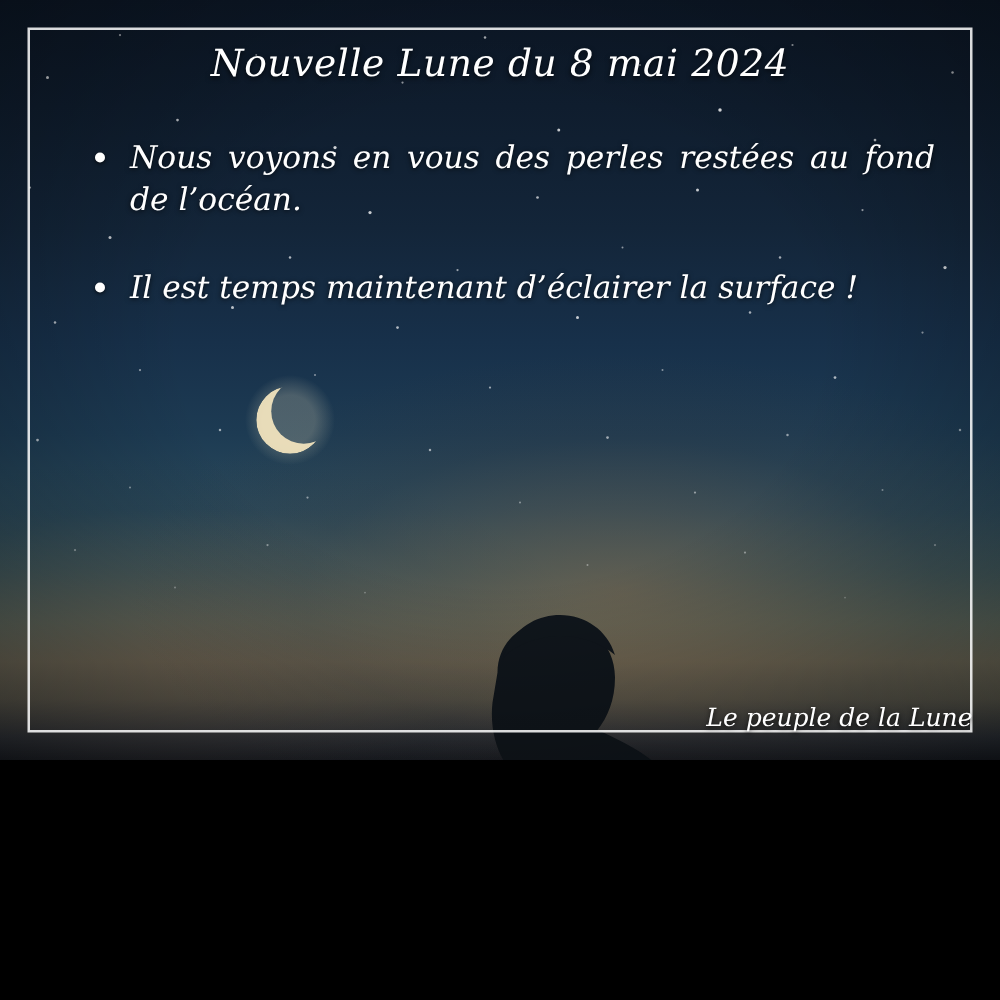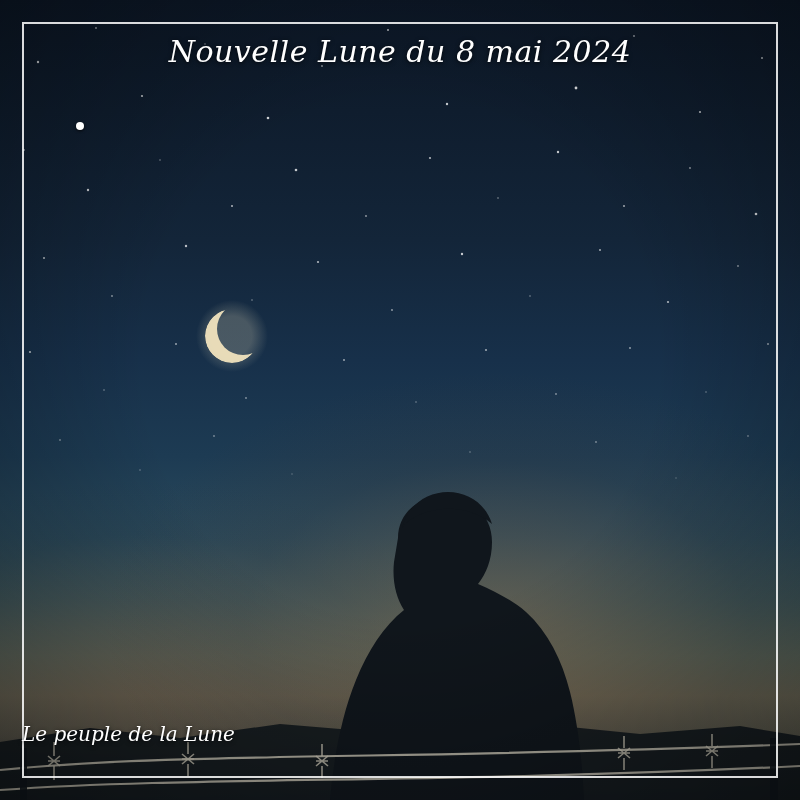--- a/index.html
+++ b/index.html
@@ -3,21 +3,21 @@
 <meta charset="utf-8">
 <style>
   html, body {
     margin: 0;
     padding: 0;
     background: #000;
   }
   #poster {
     position: relative;
     width: 800px;
-    height: 800px;
+    height: 608px;
     overflow: hidden;
     font-family: "DejaVu Serif", serif;
     background: #0a1828;
   }
 
   
   .sky {
     position: absolute;
     inset: 0;
     background:
@@ -117,24 +117,24 @@
     position: absolute;
     left: 2px;
     top: 13px;
     width: 8px;
     height: 8px;
     border-radius: 50%;
     background: #ffffff;
     box-shadow: 0 1px 3px rgba(0,0,0,.7);
   }
   .signature {
-    text-align: left;
+    text-align: right;
     font-style: italic;
     font-size: 20px;
-    margin-bottom: 32px;
+    margin-bottom: 0;
   }
 </style>
 </head>
 <body>
 
 <div id="poster">
 
   <div class="sky"></div>
 
   <svg class="stars" viewBox="0 0 800 800" preserveAspectRatio="none">
@@ -250,19 +250,24 @@
   <div class="vignette"></div>
 
   <div class="frame"></div>
 
   <div class="content">
     <div class="title">Nouvelle Lune du 8 mai 2024</div>
 
     <ul class="bullets">
       <li>
         <span class="dot"></span>
+        <span>Nous voyons en vous des perles restées au fond de l’océan.</span>
+      </li>
+      <li>
+        <span class="dot"></span>
+        <span>Il est temps maintenant d’éclairer la surface !</span>
       </li>
     </ul>
 
     <div class="signature">Le peuple de la Lune</div>
   </div>
 
 </div>
 
 </body></html>

